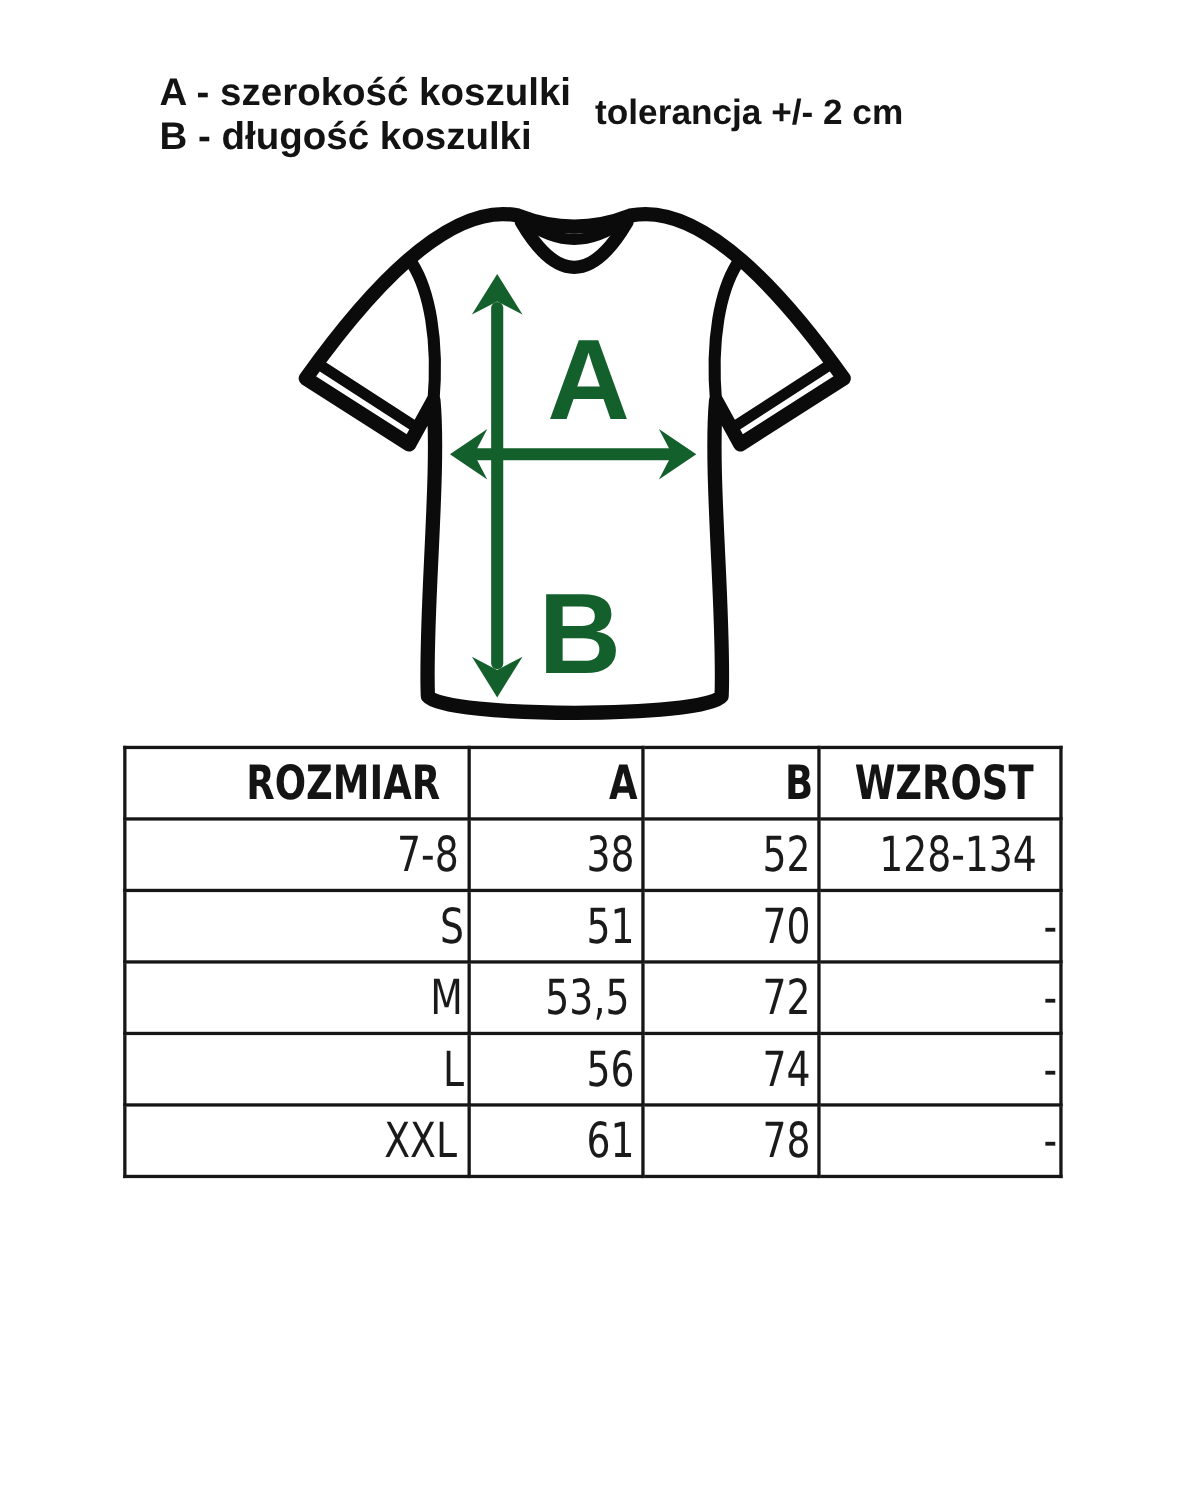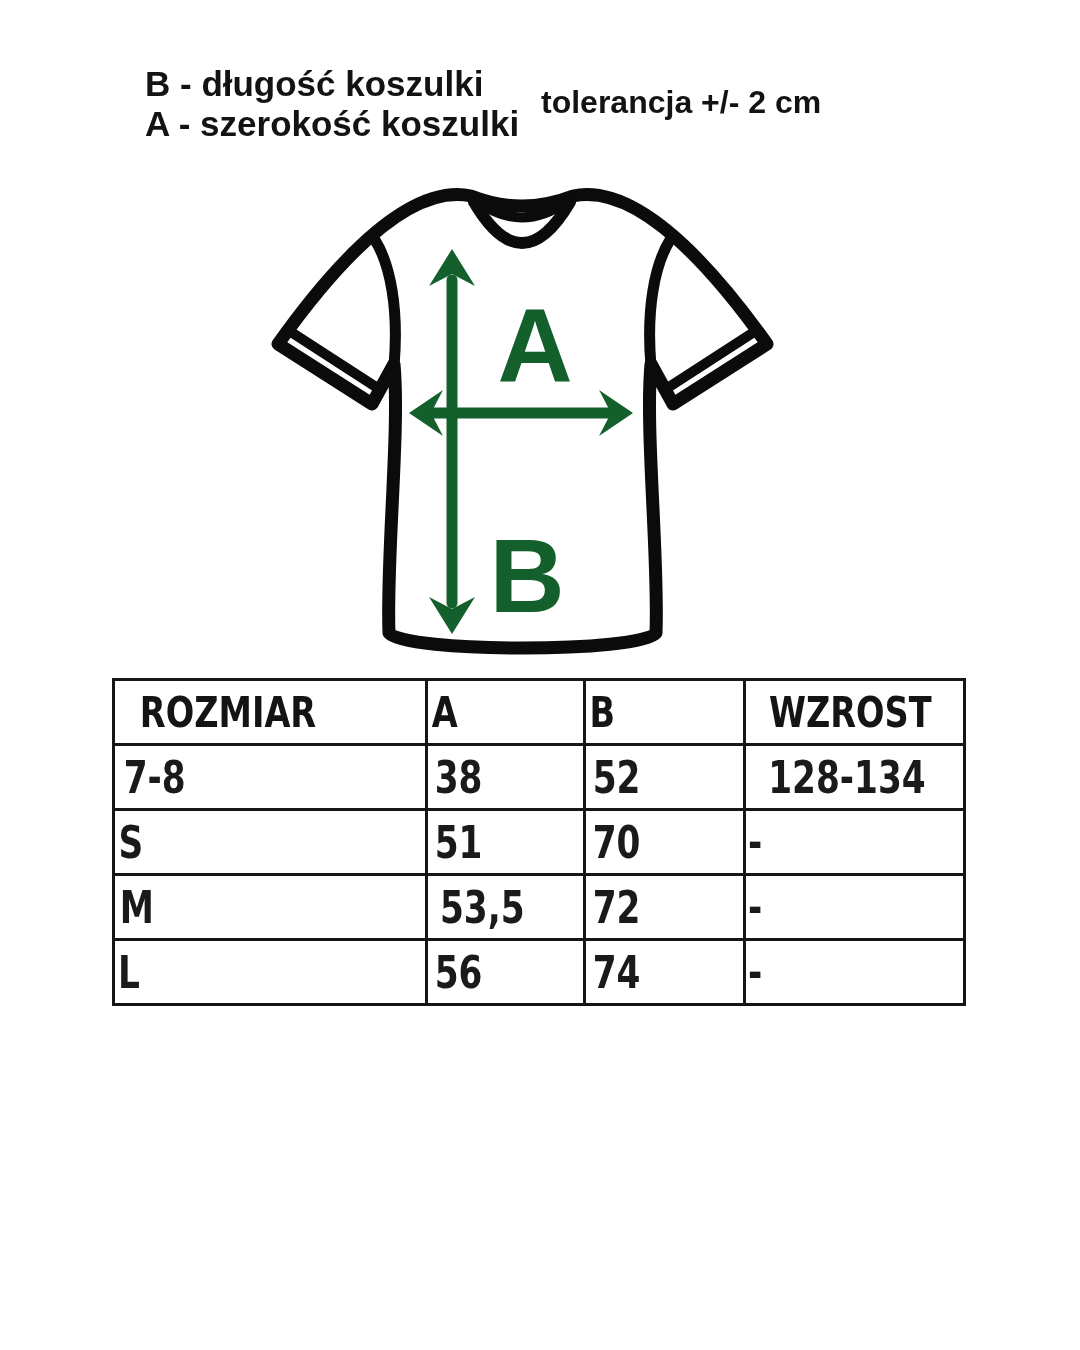--- a/index.html
+++ b/index.html
@@ -45,36 +45,36 @@
     left: 112px;
     top: 678px;
     width: 851px;
     border-collapse: collapse;
     table-layout: fixed;
   }
   .size-table th, .size-table td {
     border: 3px solid #161616;
     height: 62px;
     padding: 0;
-    text-align: left;
+    text-align: right;
     vertical-align: middle;
     background: #ffffff;
     overflow: hidden;
     white-space: nowrap;
   }
   .size-table th {
     font-family: "DejaVu Sans", sans-serif;
     font-size: 43px;
     font-weight: 700;
     color: #141414;
   }
   .size-table td {
     font-family: "DejaVu Sans", sans-serif;
     font-size: 44px;
-    font-weight: 700;
+    font-weight: 400;
     color: #1a1a1a;
   }
   
   .cnd {
     display: inline-block;
     transform: scaleX(0.78);
     transform-origin: 50% 50%;
     letter-spacing: 0px;
   }
   .svg-label {
@@ -82,22 +82,22 @@
     font-weight: 700;
     font-size: 104px;
   }
 </style>
 </head>
 <body>
 
 <div class="page">
 
   <div class="legend">
+    <div class="legend-line">A - szerokość koszulki</div>
     <div class="legend-line">B - długość koszulki</div>
-    <div class="legend-line">A - szerokość koszulki</div>
   </div>
 
   <div class="tolerance">tolerancja +/- 2 cm</div>
 
   <svg class="diagram" viewBox="250 160 580 520" xmlns="http://www.w3.org/2000/svg">
 
     <path d="M 471,196 Q 395,180 278,344 L 372,404 L 394,364
              C 400,430 386,560 389,633
              C 405,653 640,653 656,633
              C 659,560 645,430 651,364
@@ -159,16 +159,22 @@
       <td><span class="cnd">53,5</span></td>
       <td><span class="cnd">72</span></td>
       <td><span class="cnd">-</span></td>
     </tr>
     <tr>
       <td><span class="cnd">L</span></td>
       <td><span class="cnd">56</span></td>
       <td><span class="cnd">74</span></td>
       <td><span class="cnd">-</span></td>
     </tr>
+    <tr>
+      <td><span class="cnd">XXL</span></td>
+      <td><span class="cnd">61</span></td>
+      <td><span class="cnd">78</span></td>
+      <td><span class="cnd">-</span></td>
+    </tr>
   </tbody>
     </table>
 
 </div>
 
 </body></html>

